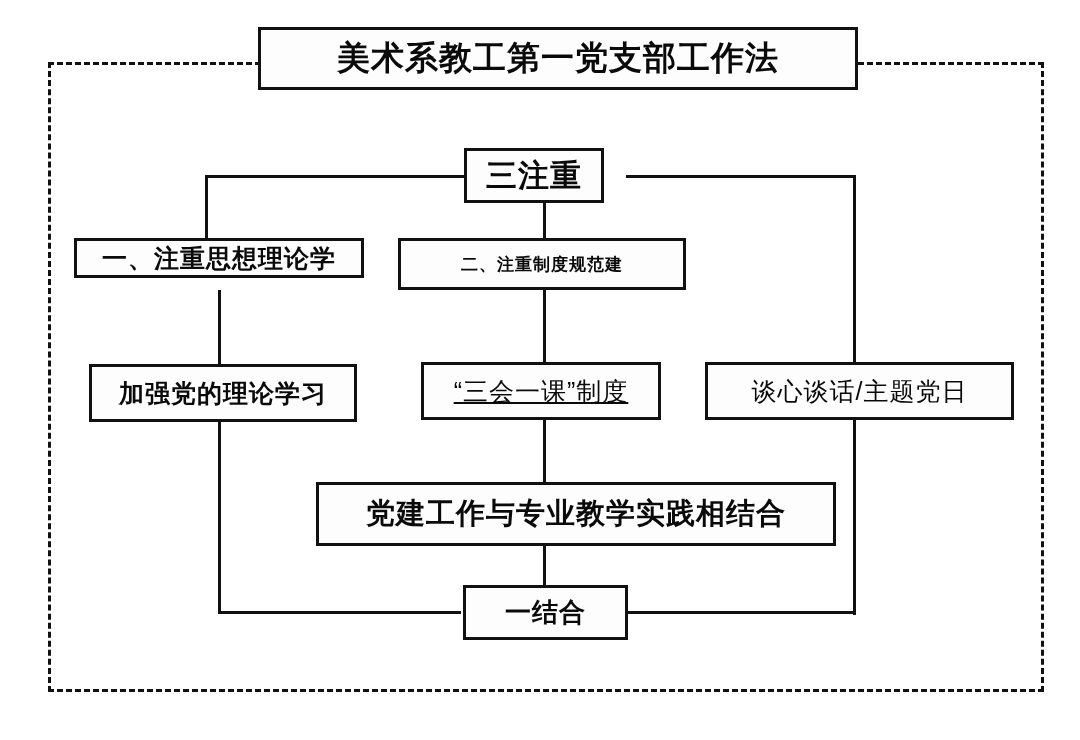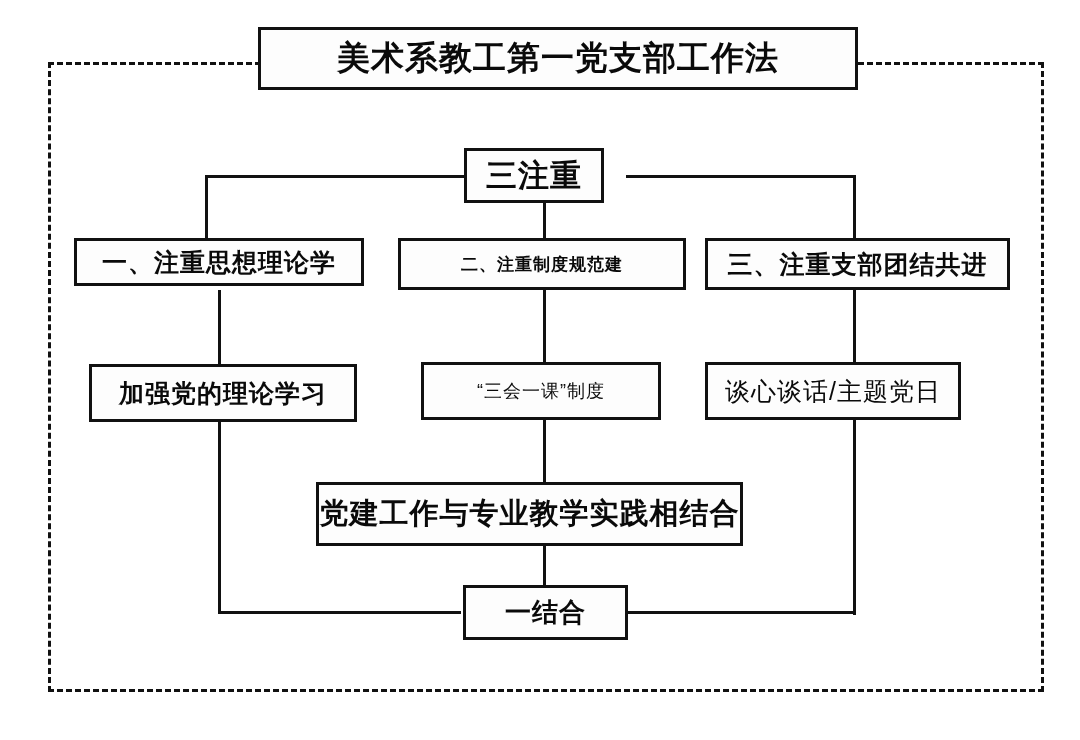--- a/index.html
+++ b/index.html
@@ -75,25 +75,24 @@
 
   <div class="line h" style="left:218px; top:611px; width:243px;"></div>
   <div class="line v" style="left:218px; top:422px; height:192px;"></div>
 
   <div class="line h" style="left:628px; top:611px; width:228px;"></div>
 
   <div class="node bold" style="left:258px; top:27px; width:600px; height:63px; font-size:33px;">美术系教工第一党支部工作法</div>
 
   <div class="node bold" style="left:464px; top:148px; width:140px; height:55px; font-size:31px;">三注重</div>
 
-  <div class="node bold" style="left:74px; top:238px; width:290px; height:48px; font-size:25px;">一、注重思想理论学</div>
+  <div class="node bold" style="left:74px; top:238px; width:290px; height:40px; font-size:25px;">一、注重思想理论学</div>
   <div class="node bold" style="left:398px; top:238px; width:288px; height:52px; font-size:17px;">二、注重制度规范建</div>
-  <div class="node bold" style="left:705px; top:238px; width:305px; height:52px; font-size:25px;">三、注重支部团结共进</div>
 
   <div class="node light" style="left:89px; top:364px; width:268px; height:58px; font-size:25px;font-weight:bold;">加强党的理论学习</div>
-  <div class="node light" style="left:421px; top:362px; width:240px; height:58px; font-size:18px;">“三会一课”制度</div>
-  <div class="node light" style="left:705px; top:362px; width:256px; height:58px; font-size:25px;">谈心谈话/主题党日</div>
+  <div class="node light" style="left:421px; top:362px; width:240px; height:58px; font-size:25px;text-decoration:underline;">“三会一课”制度</div>
+  <div class="node light" style="left:705px; top:362px; width:309px; height:58px; font-size:25px;">谈心谈话/主题党日</div>
 
-  <div class="node bold" style="left:316px; top:482px; width:427px; height:64px; font-size:29px;">党建工作与专业教学实践相结合</div>
+  <div class="node bold" style="left:316px; top:482px; width:520px; height:64px; font-size:29px;">党建工作与专业教学实践相结合</div>
 
   <div class="node bold" style="left:463px; top:585px; width:165px; height:55px; font-size:26px;">一结合</div>
 
 </div>
 
 </body></html>

